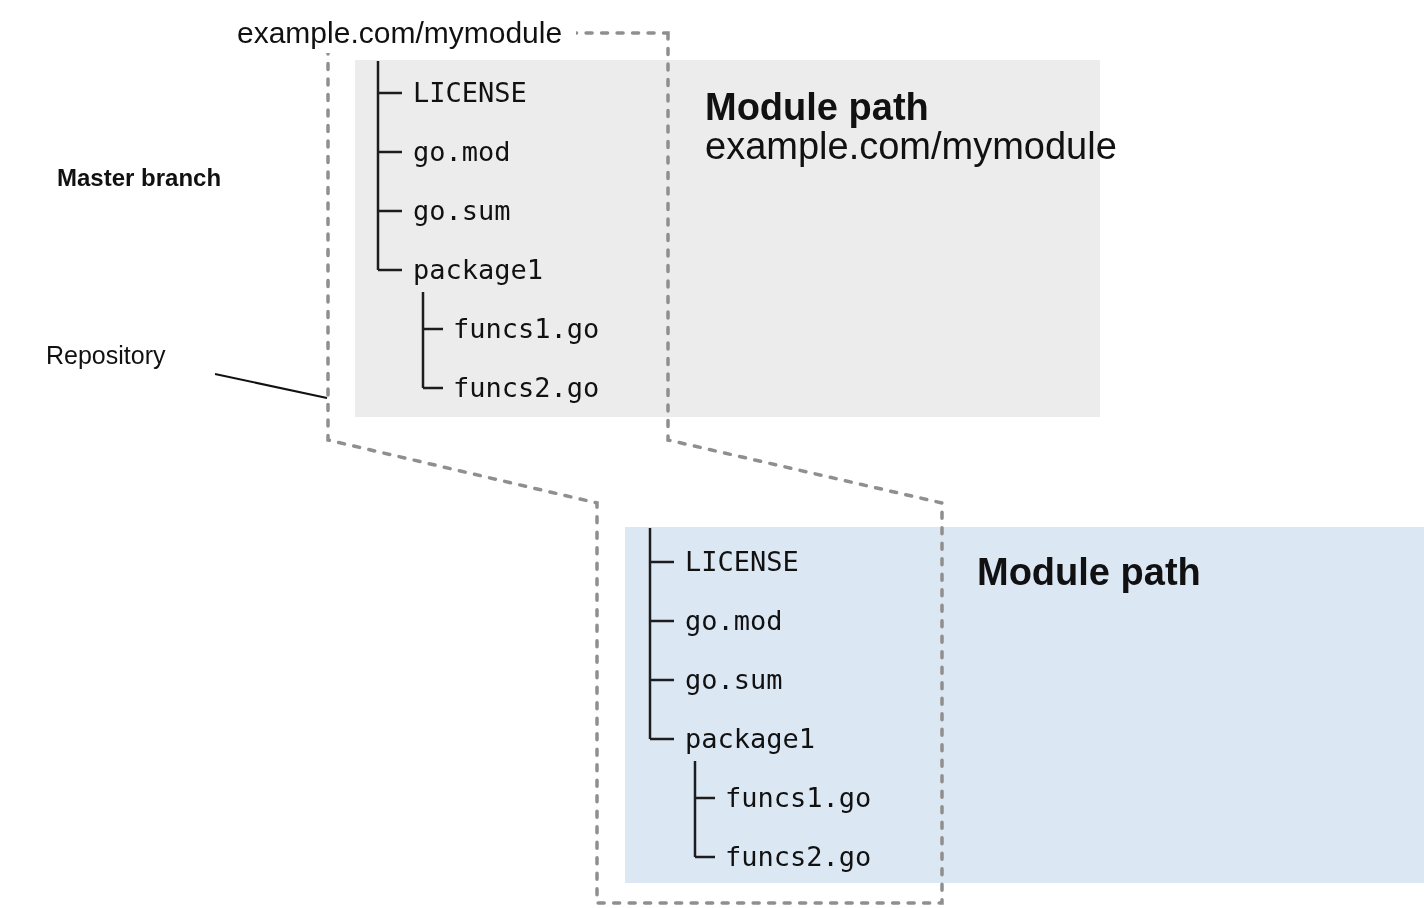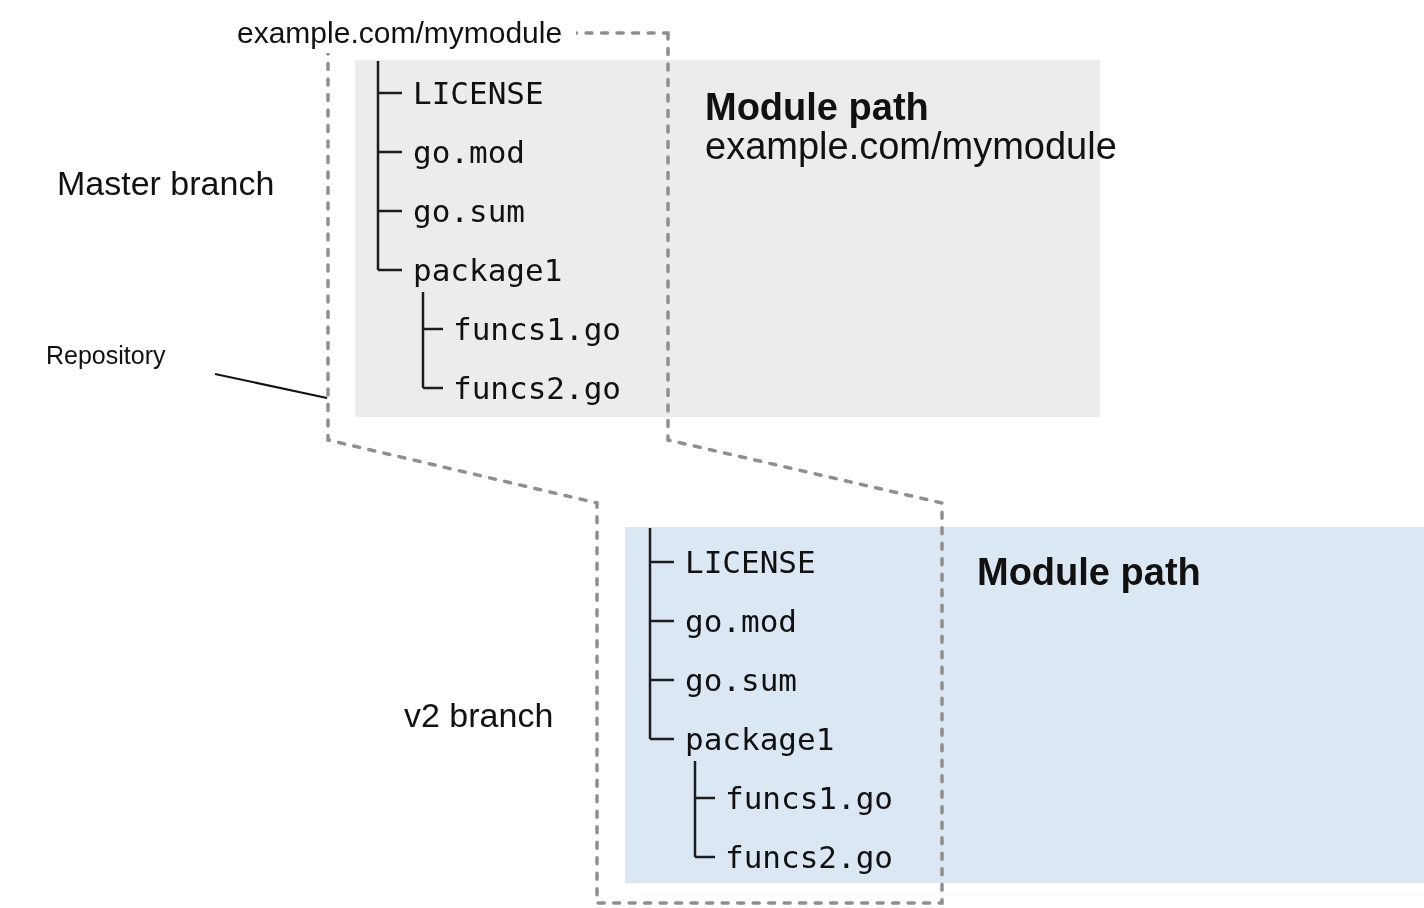--- a/index.html
+++ b/index.html
@@ -59,22 +59,22 @@
     left: 223px; top: 13px;
     height: 40px;
     line-height: 40px;
     padding: 0 14px;
     background: var(--bg);
     font-size: 30px;
     white-space: nowrap;
   }
   .branch-label {
     position: absolute;
-    font-size: 34px;
-    font-weight: normal;
+    font-size: 24px;
+    font-weight: bold;
     white-space: nowrap;
   }
   .branch-label.master { left: 57px; top: 164px; }
   .branch-label.v2 { left: 404px; top: 696px; }
   .repo-label {
     position: absolute;
     left: 46px; top: 341px;
     font-size: 25px;
     white-space: nowrap;
   }
@@ -83,21 +83,21 @@
     font-size: 38px;
     line-height: 39px;
     white-space: nowrap;
   }
   .module-path.master { left: 705px; top: 88px; }
   .module-path.v2 { left: 977px; top: 553px; }
   .module-path .mp-title { font-weight: bold; }
   .mono-item {
     position: absolute;
     font-family: "DejaVu Sans Mono", "Liberation Mono", monospace;
-    font-size: 31px;
+    font-size: 27px;
     line-height: 34px;
     white-space: nowrap;
     color: var(--text);
   }
 </style>
 </head>
 <body>
 
 <div class="canvas">
 
@@ -130,21 +130,20 @@
       <path class="tree-path" d="M 695 857 L 715 857"></path>
     </g>
 
     <path class="pointer-path" d="M 215 374 L 327 398"></path>
   </svg>
 
   <div class="repo-url">example.com/mymodule</div>
 
   <div class="branch-label master">Master branch</div>
   <div class="repo-label">Repository</div>
-  <div class="branch-label v2">v2 branch</div>
 
   <div class="module-path master">
     <div class="mp-title">Module path</div>
     <div class="mp-value">example.com/mymodule</div>
   </div>
   <div class="module-path v2">
     <div class="mp-title">Module path</div>
   </div>
 
   <div class="mono-item" style="left:413px;top:76px">LICENSE</div>

